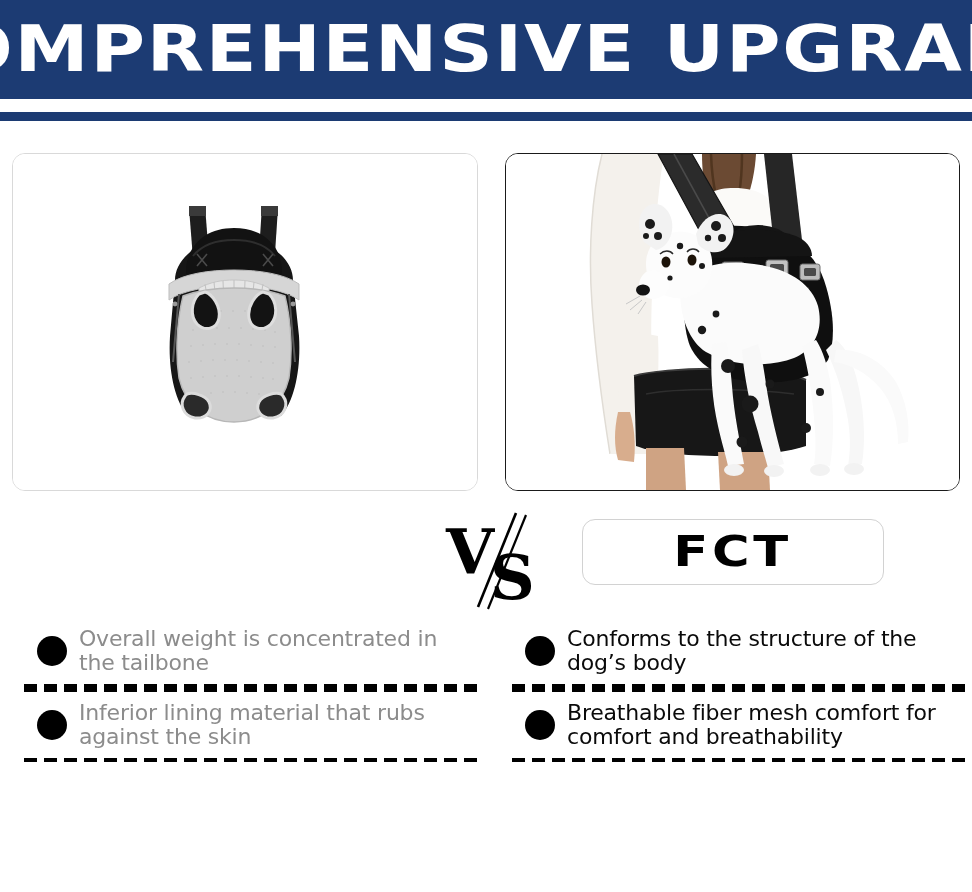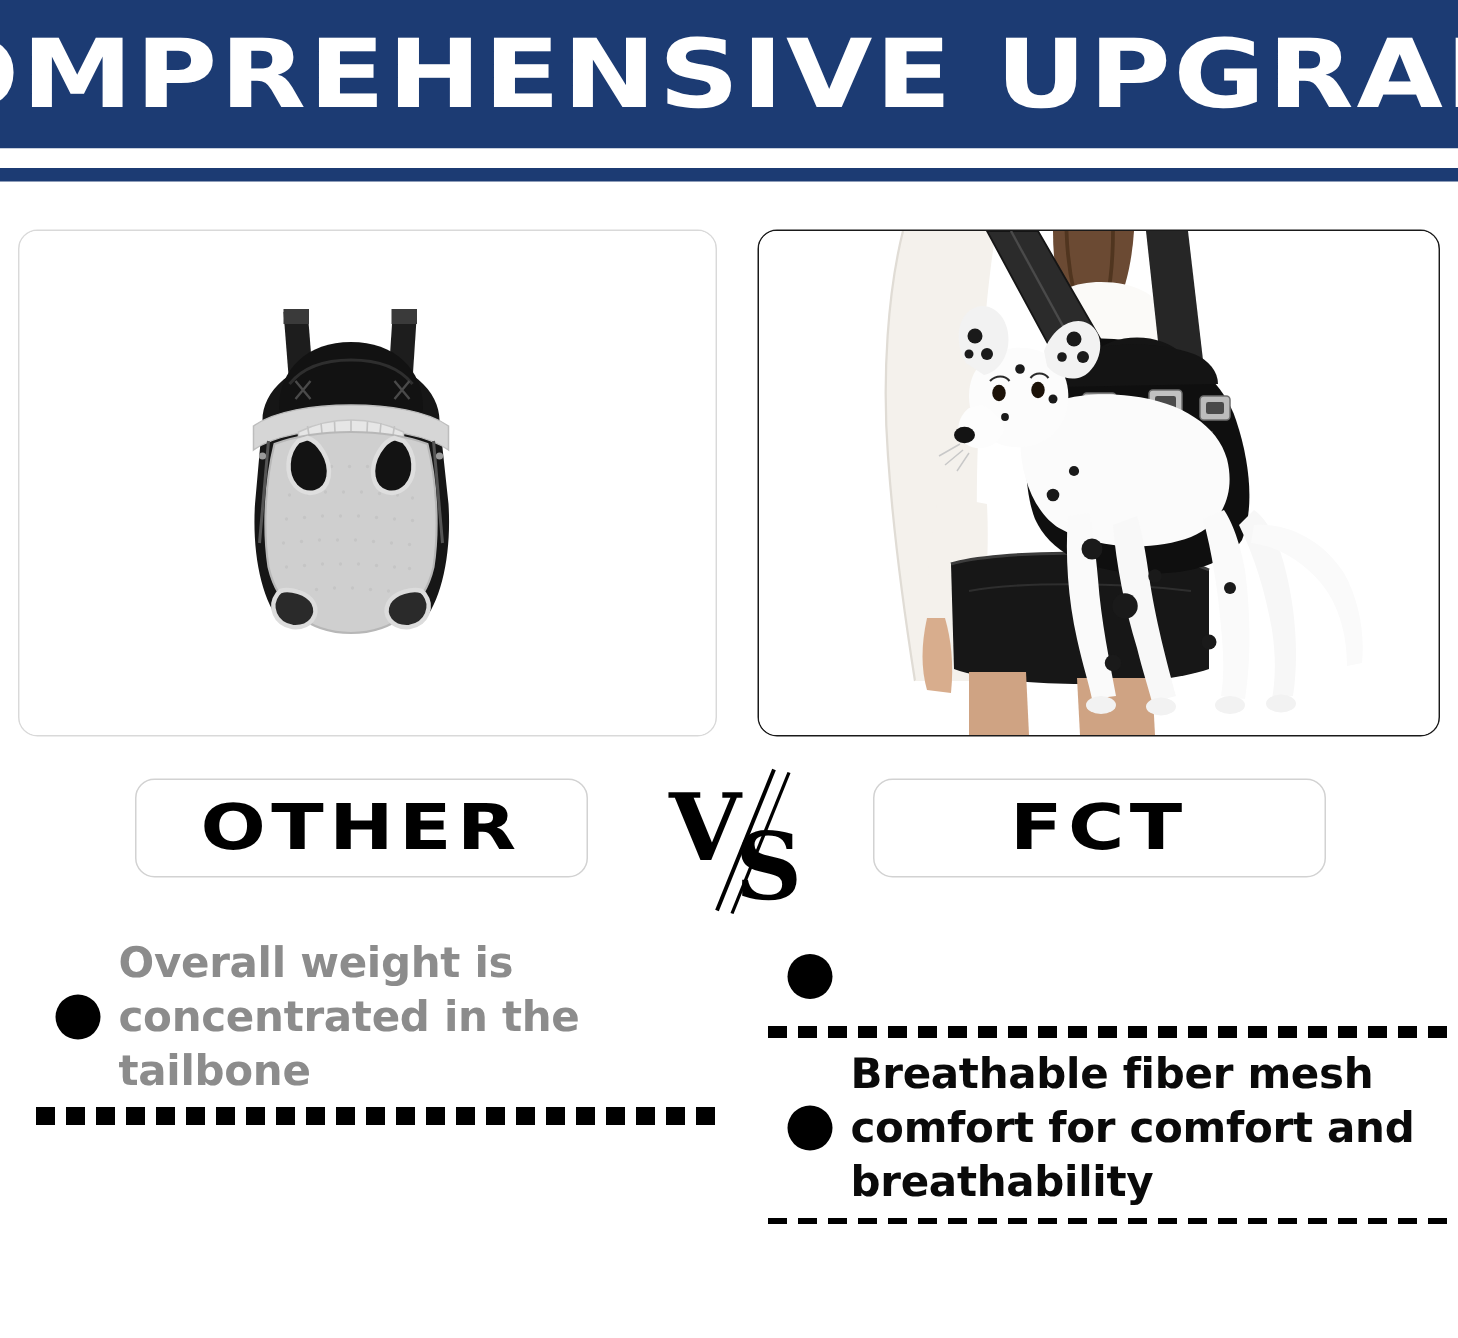--- a/index.html
+++ b/index.html
@@ -161,23 +161,23 @@
     width: 30px;
     height: 30px;
     border-radius: 50%;
     background: #000000;
     margin-left: 13px;
     margin-right: 12px;
   }
   .feature-text {
     flex: 1 1 auto;
     font-family: "DejaVu Sans", "Liberation Sans", sans-serif;
-    font-weight: bold;
-    font-size: 28px;
-    line-height: 36px;
+    font-weight: normal;
+    font-size: 22px;
+    line-height: 24px;
     letter-spacing: -0.2px;
   }
   .col-left .feature-text  { color: #8c8c8c; }
   .col-right .feature-text { color: #0a0a0a; }
 
   .divider {
     height: 4px;
     width: 455px;
     background-image: repeating-linear-gradient(
       to right,
@@ -441,23 +441,20 @@
       <circle cx="300" cy="274" r="5" fill="#1a1a1a"></circle>
       <circle cx="314" cy="238" r="4" fill="#1a1a1a"></circle>
       <circle cx="196" cy="176" r="4.2" fill="#1a1a1a"></circle>
       <circle cx="210" cy="160" r="3.4" fill="#1a1a1a"></circle>
     </svg>
   </div>
 </div>
 
 <div class="vs-row">
 
-  <div class="brand-pill pill-other">
-    <span class="brand-text">OTHER</span>
-  </div>
 
   <svg class="vs-mark" viewBox="0 0 110 100">
     <text x="2" y="62" font-family="DejaVu Serif, Liberation Serif, serif" font-size="62" font-weight="bold" fill="#000000">V</text>
     <text x="46" y="88" font-family="DejaVu Serif, Liberation Serif, serif" font-size="62" font-weight="bold" fill="#000000">S</text>
     <path d="M72 2 L34 96" stroke="#000000" stroke-width="2.6" fill="none"></path>
     <path d="M82 4 L44 98" stroke="#000000" stroke-width="2.2" fill="none"></path>
   </svg>
 
   <div class="brand-pill pill-fct">
     <span class="brand-text">FCT</span>
@@ -468,26 +465,31 @@
 
   <div class="column col-left">
     <div class="feature-row">
       <span class="bullet-dot"></span>
       <span class="feature-text">Overall weight is concentrated in the tailbone</span>
     </div>
     <div class="divider"></div>
 
     <div class="divider"></div>
 
+    <div class="feature-row">
+      <span class="bullet-dot"></span>
+      <span class="feature-text">Inferior lining material that rubs against the skin</span>
+    </div>
     <div class="divider"></div>
   </div>
 
   <div class="column col-right">
     <div class="feature-row">
       <span class="bullet-dot"></span>
+      <span class="feature-text">Conforms to the structure of the dog’s body</span>
     </div>
     <div class="divider"></div>
 
     <div class="divider"></div>
 
     <div class="feature-row">
       <span class="bullet-dot"></span>
       <span class="feature-text">Breathable fiber mesh comfort for comfort and breathability</span>
     </div>
     <div class="divider"></div>

